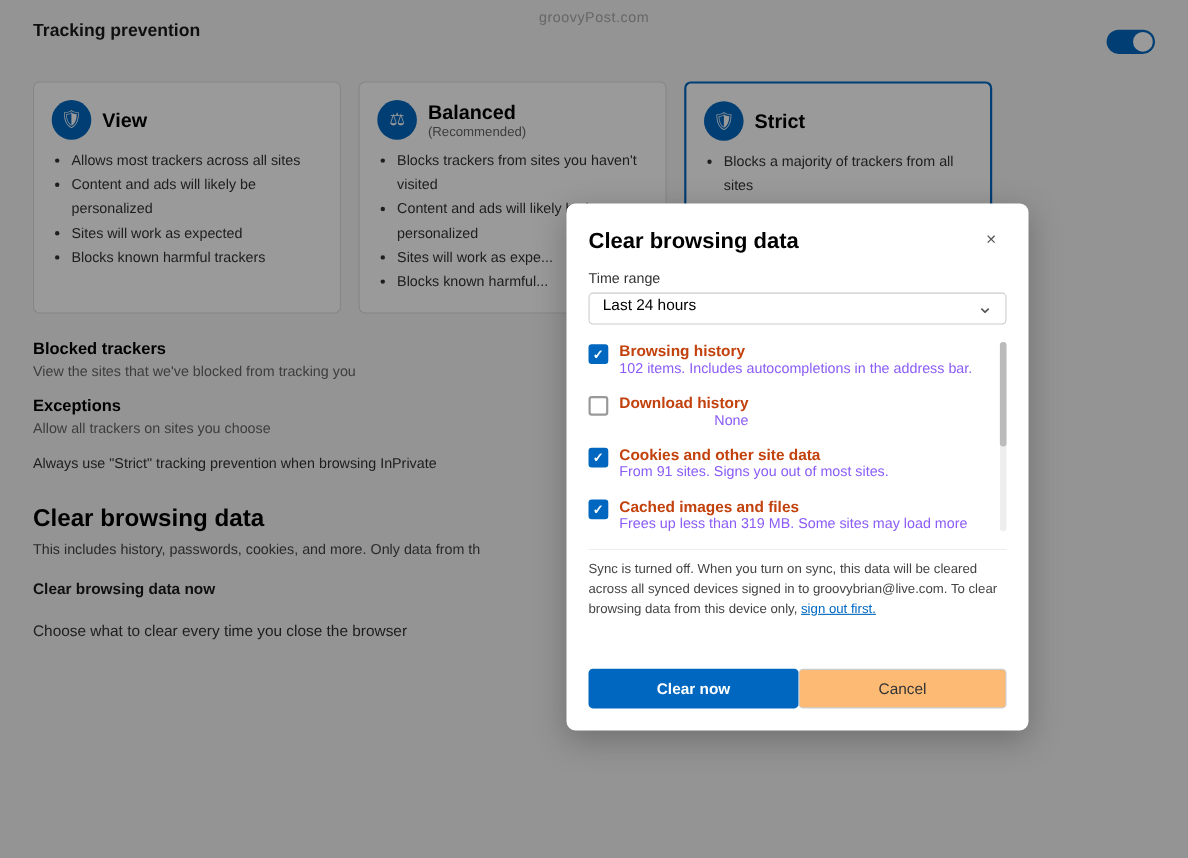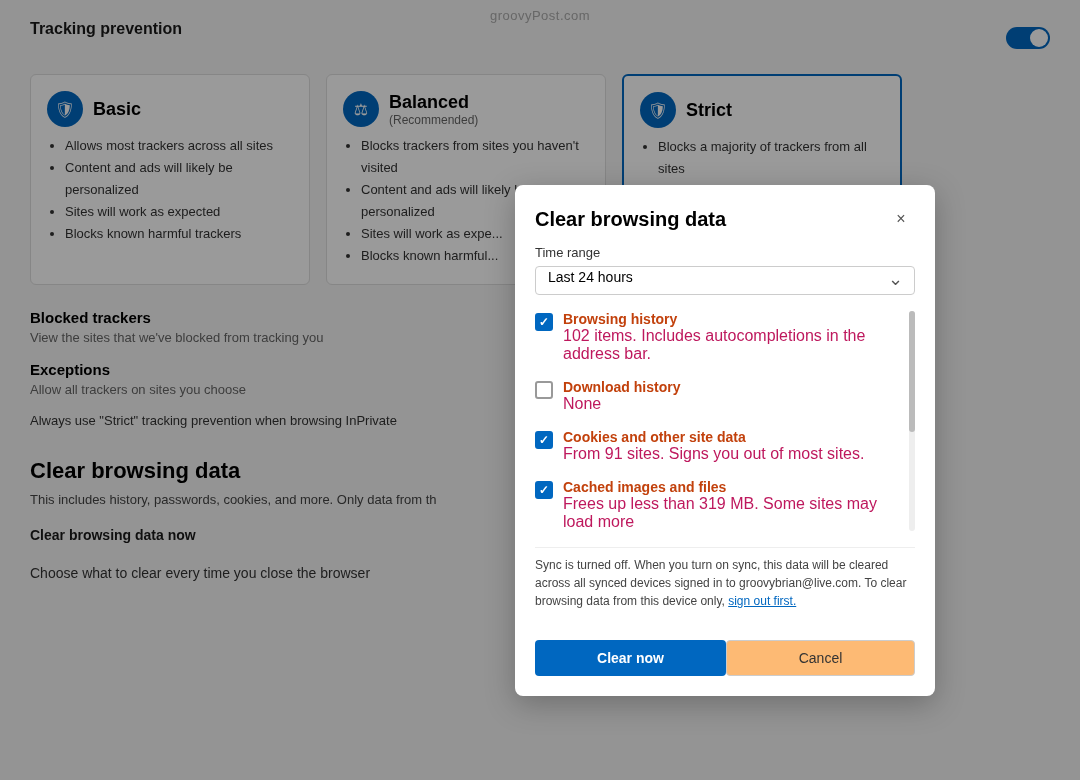--- a/index.html
+++ b/index.html
@@ -271,29 +271,30 @@
       font-weight: bold;
     }
 
     .checkbox-label {
       font-size: 14px;
       font-weight: 600;
       color: #c2410c;
     }
 
     .checkbox-desc {
-      font-size: 16px;
-      color: #be185d;
+      font-size: 13px;
+      color: #8b5cf6;
+      text-align: right;
     }
 
     .sync-notice {
       font-size: 12px;
       color: #444;
       line-height: 1.5;
-      margin-bottom: 16px;
+      margin-bottom: 32px;
       padding-top: 8px;
       border-top: 1px solid #eee;
     }
 
     .sync-link {
       color: #0067c0;
       text-decoration: underline;
       cursor: pointer;
     }
 
@@ -342,21 +343,21 @@
     <div class="tracking-title">Tracking prevention</div>
     <div class="toggle-on"></div>
   </div>
 
   <div class="cards-row">
 
     <div class="card">
       <div class="card-header">
         <div class="card-icon">🛡</div>
         <div>
-          <div class="card-title">Basic</div>
+          <div class="card-title">View</div>
         </div>
       </div>
       <ul class="card-list">
         <li>Allows most trackers across all sites</li>
         <li>Content and ads will likely be personalized</li>
         <li>Sites will work as expected</li>
         <li>Blocks known harmful trackers</li>
       </ul>
     </div>
 

